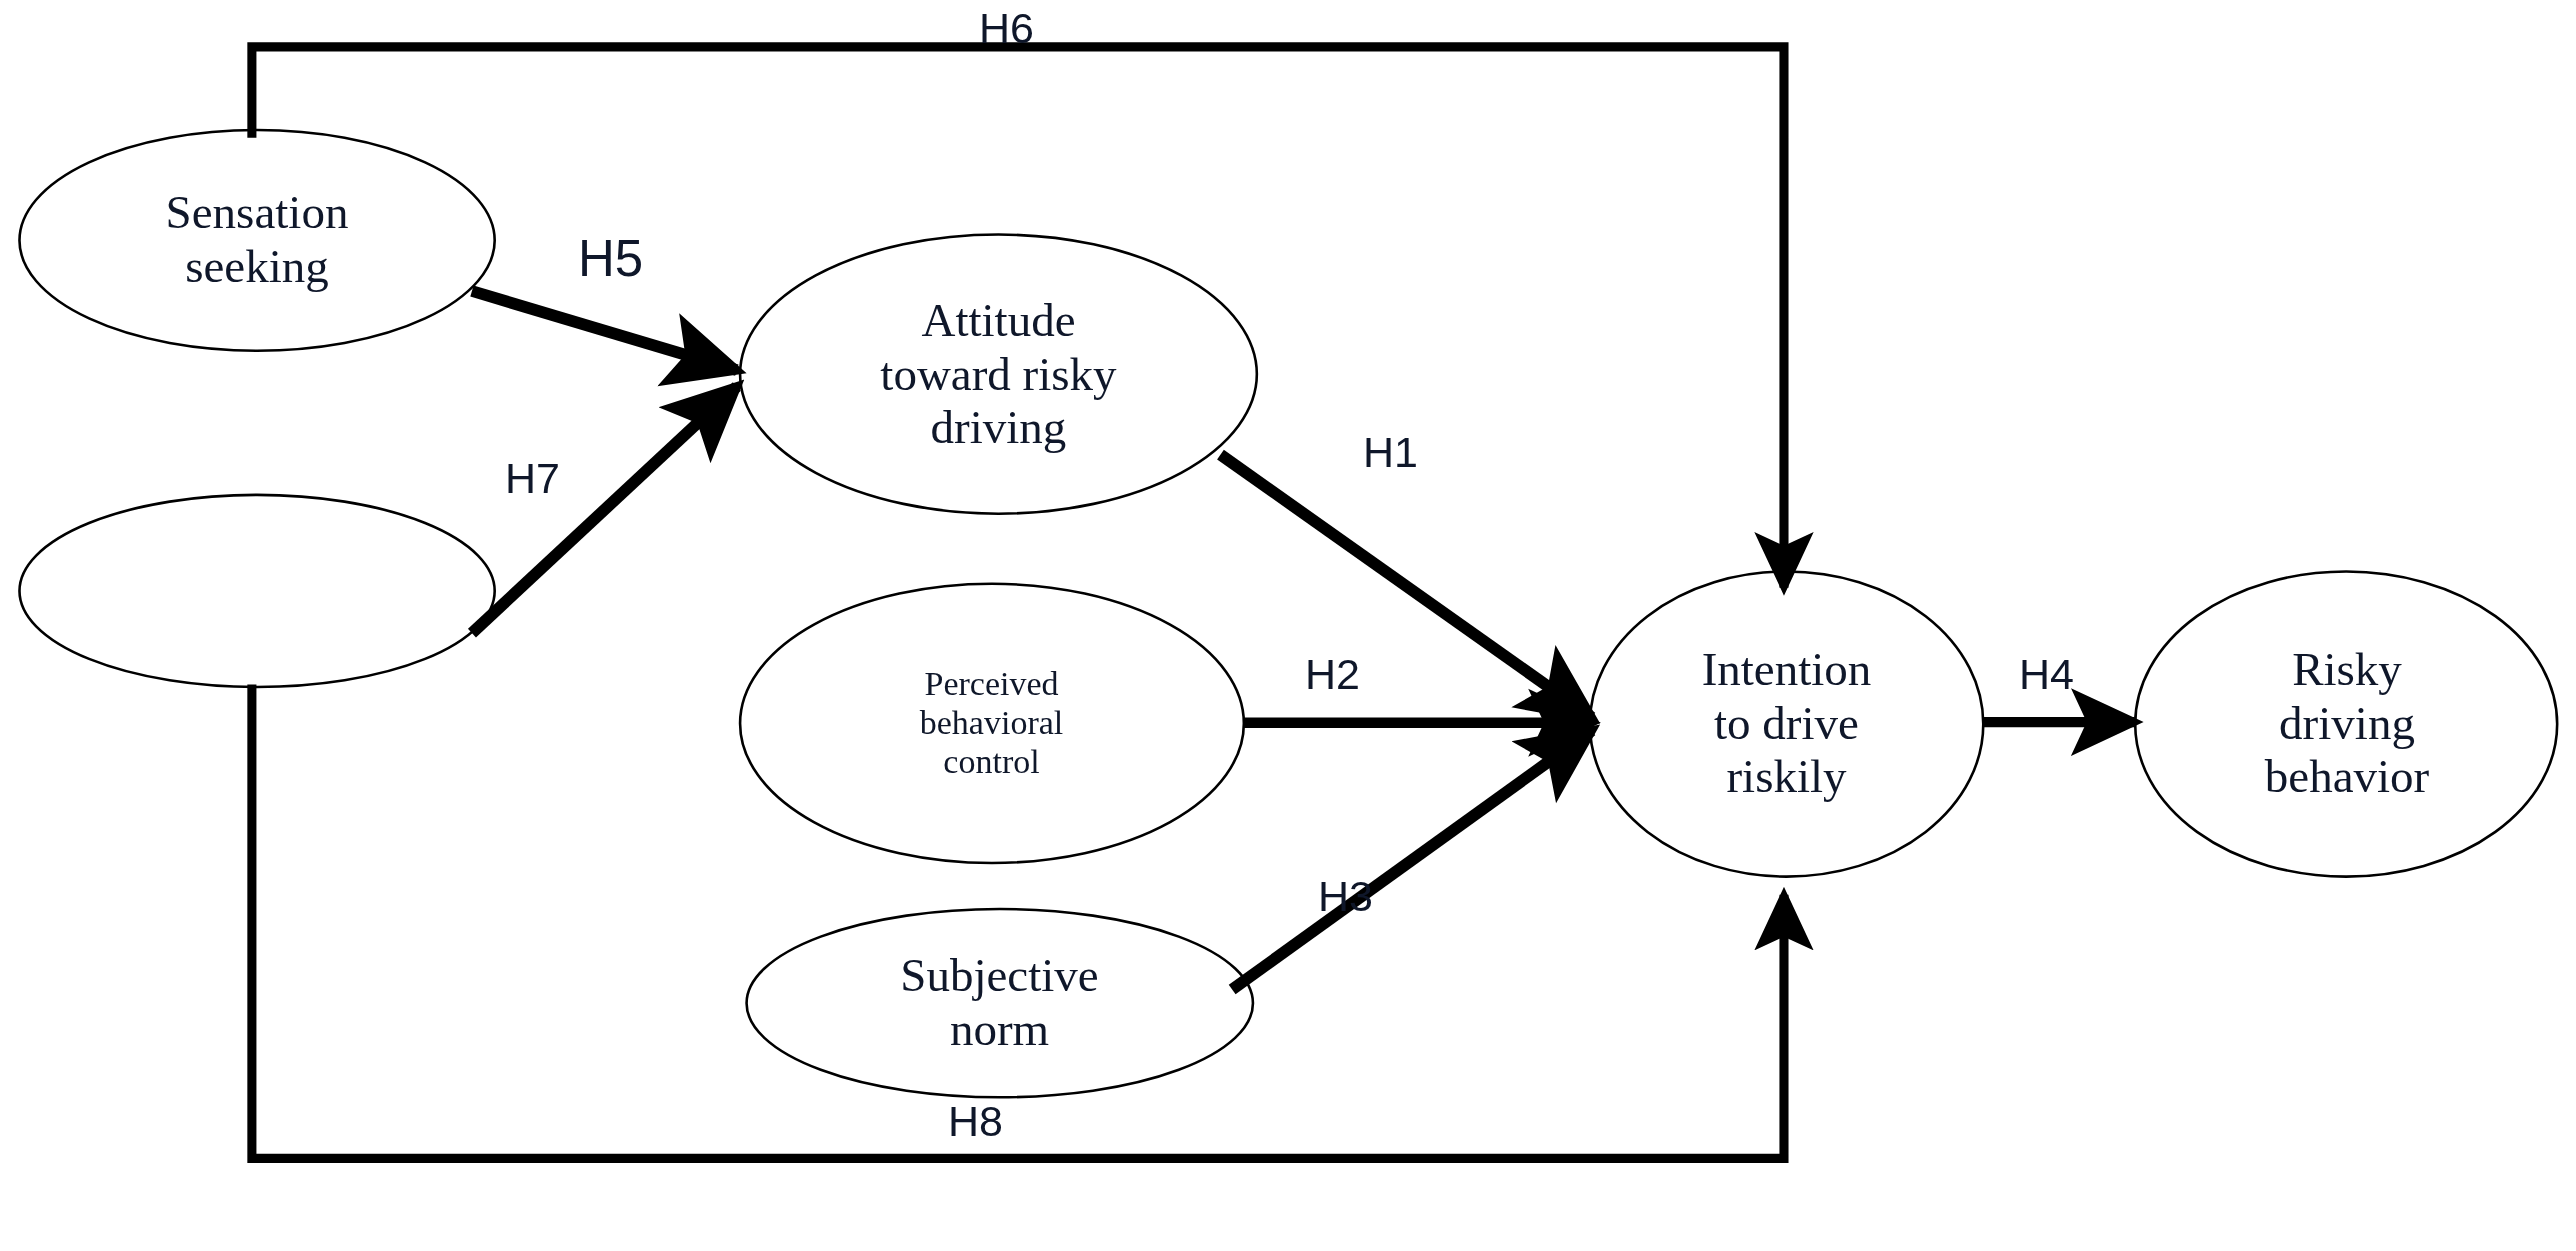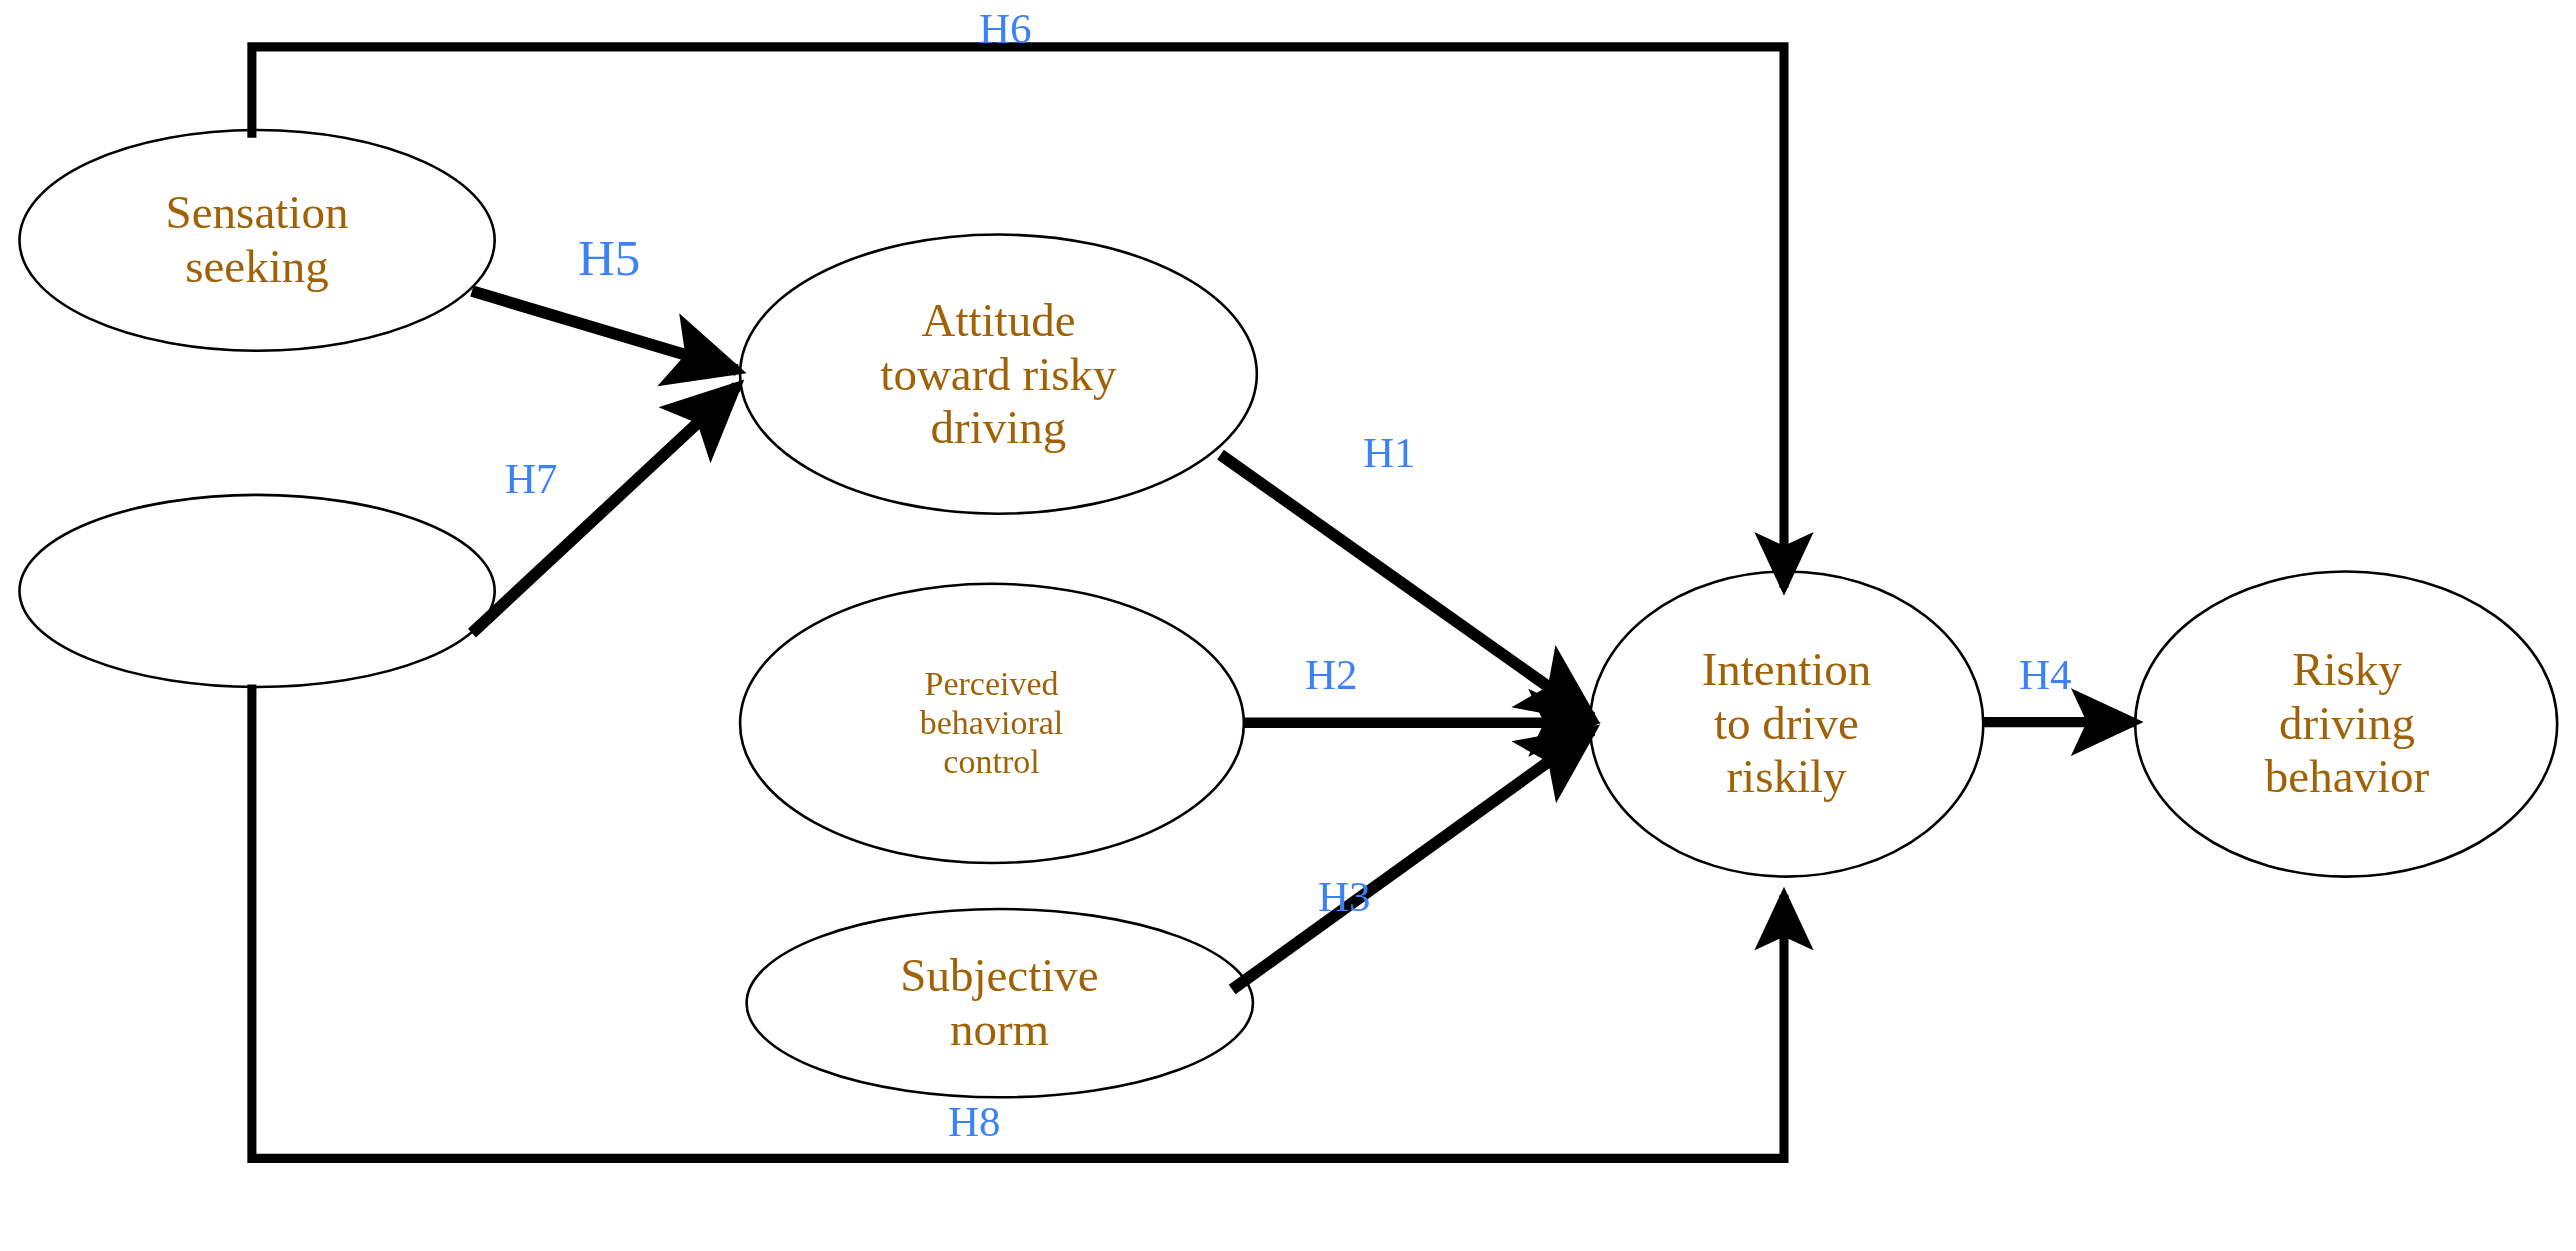--- a/index.html
+++ b/index.html
@@ -3,30 +3,30 @@
 <meta charset="utf-8">
 <style>
   html,body{margin:0;padding:0;background:#ffffff;}
   body{width:2576px;height:1252px;font-family:"Liberation Serif","DejaVu Serif",serif;}
   #stage{position:relative;width:2576px;height:1252px;overflow:hidden;background:#fff;}
   svg#diagram{position:absolute;left:0;top:0;width:2576px;height:1252px;display:block;}
   .node-label{
     position:absolute;
     text-align:center;
     font-family:"Liberation Serif","DejaVu Serif",serif;
-    color:#a16207;
+    color:#0f172a;
     line-height:1.14;
     white-space:pre-line;
     pointer-events:none;
     display:flex;align-items:center;justify-content:center;
   }
   .edge-label{
     position:absolute;
-    font-family:Liberation Serif, serif;
-    color:#3b82f6;
+    font-family:Liberation Sans, sans-serif;
+    color:#0f172a;
     white-space:nowrap;
     text-align:center;
   }
 </style>
 </head>
 <body>
 
 <div id="stage">
 
   <svg id="diagram" viewBox="0 0 3968 1928">

